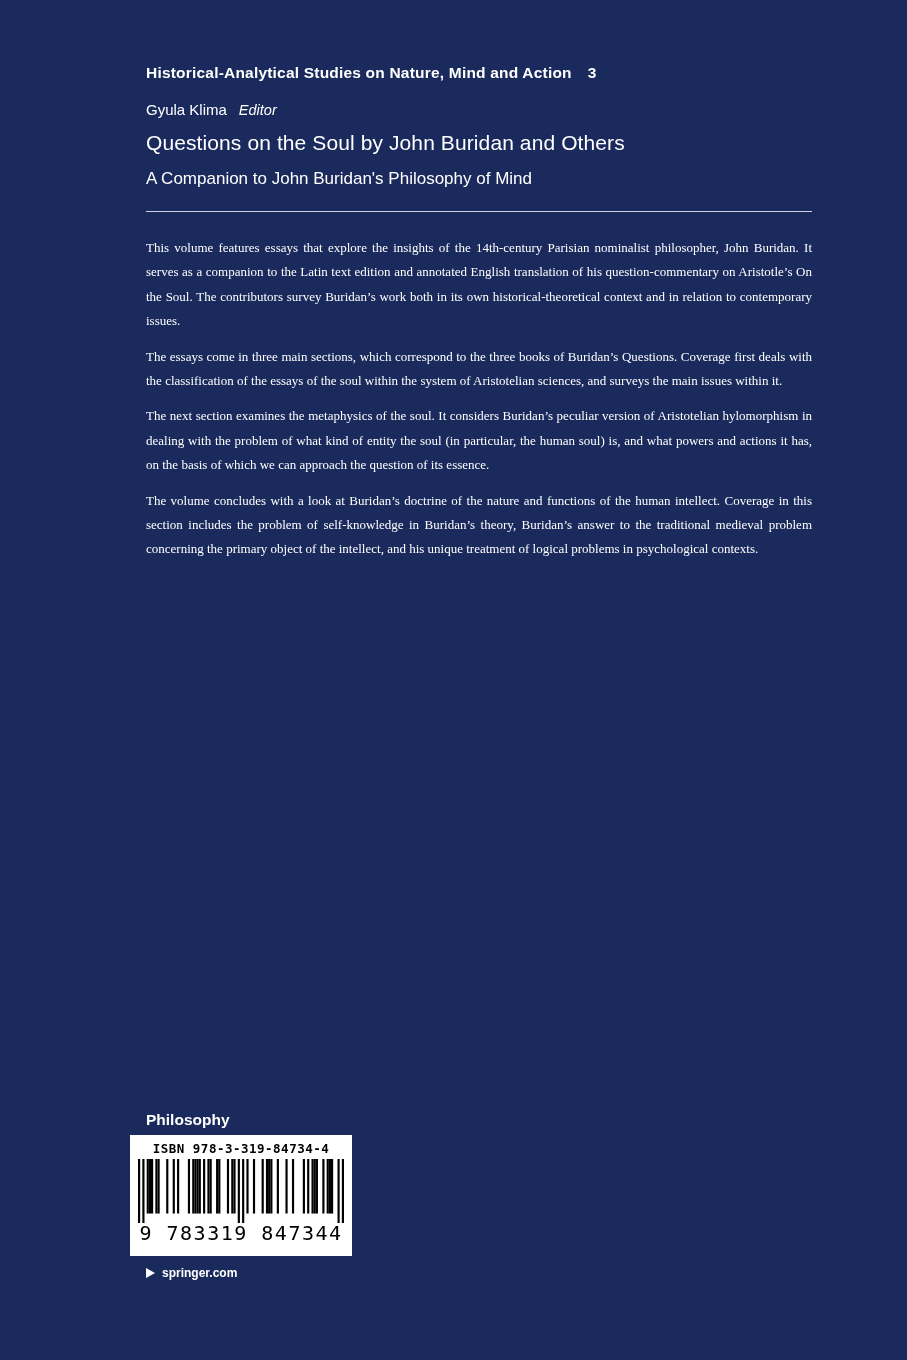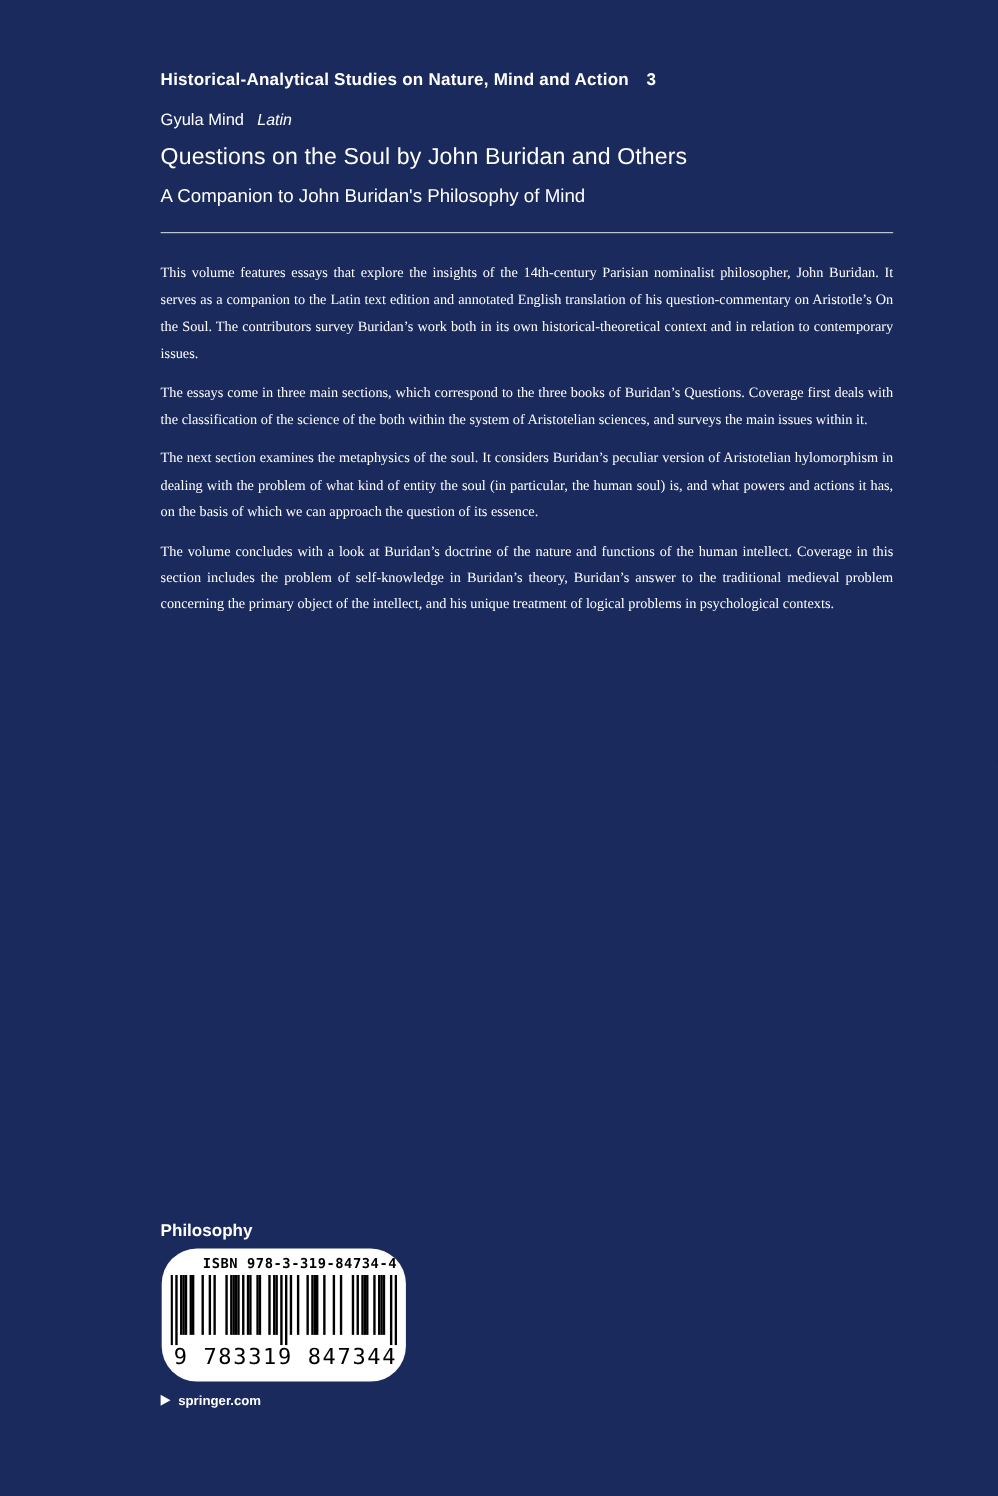--- a/index.html
+++ b/index.html
@@ -28,27 +28,26 @@
   .rule{margin-top:22px;height:1px;background:rgba(255,255,255,.8);}
   .blurb{
     margin-top:24px;
     font-family:"Liberation Serif",serif;
     font-size:13px;line-height:24.4px;
     text-align:justify;
   }
   .blurb p{margin:0 0 11px;}
   .category{position:absolute;left:146px;top:1110px;font-size:15.5px;font-weight:bold;line-height:20px;text-align:right;}
   .barcode{
-    position:absolute;left:147px;top:1135px;
+    position:absolute;left:130px;top:1135px;
     width:222px;height:121px;
     background:var(--barcode-bg);
     color:var(--barcode-fg);
     padding:6px 8px 4px;
-    text-align:right;
-    border-radius:32px;
+    text-align:center;
   }
   .barcode .isbn{
     font-family:"DejaVu Sans Mono",monospace;
     font-size:12.5px;font-weight:bold;letter-spacing:.5px;line-height:15px;
     white-space:nowrap;
   }
   .barcode svg{display:block;width:100%;height:64px;margin-top:3px;}
   .barcode svg rect{fill:var(--barcode-fg);}
   .barcode .digits{
     font-family:"DejaVu Sans Mono",monospace;
@@ -72,31 +71,31 @@
 <body>
 
 <div class="page">
 
   <div class="content">
     <div class="series">
       <span>Historical-Analytical Studies on Nature, Mind and Action</span><span class="vol">3</span>
     </div>
 
     <div class="editor">
-      <span>Gyula Mind</span><span class="role">Latin</span>
+      <span>Gyula Klima</span><span class="role">Editor</span>
     </div>
 
     <h1 class="title">Questions on the Soul by John Buridan and Others</h1>
     <div class="subtitle">A Companion to John Buridan's Philosophy of Mind</div>
 
     <div class="rule"></div>
 
     <div class="blurb">
       <p>This volume features essays that explore the insights of the 14th-century Parisian nominalist philosopher, John Buridan. It serves as a companion to the Latin text edition and annotated English translation of his question-commentary on Aristotle’s On the Soul. The contributors survey Buridan’s work both in its own historical-theoretical context and in relation to contemporary issues.</p>
-      <p>The essays come in three main sections, which correspond to the three books of Buridan’s Questions. Coverage first deals with the classification of the science of the both within the system of Aristotelian sciences, and surveys the main issues within it.</p>
+      <p>The essays come in three main sections, which correspond to the three books of Buridan’s Questions. Coverage first deals with the classification of the essays of the soul within the system of Aristotelian sciences, and surveys the main issues within it.</p>
       <p>The next section examines the metaphysics of the soul. It considers Buridan’s peculiar version of Aristotelian hylomorphism in dealing with the problem of what kind of entity the soul (in particular, the human soul) is, and what powers and actions it has, on the basis of which we can approach the question of its essence.</p>
       <p>The volume concludes with a look at Buridan’s doctrine of the nature and functions of the human intellect. Coverage in this section includes the problem of self-knowledge in Buridan’s theory, Buridan’s answer to the traditional medieval problem concerning the primary object of the intellect, and his unique treatment of logical problems in psychological contexts.</p>
     </div>
   </div>
 
   <div class="category">Philosophy</div>
 
   <div class="barcode">
     <div class="isbn">ISBN 978-3-319-84734-4</div>
     <svg viewBox="0 0 190 54" preserveAspectRatio="none">

